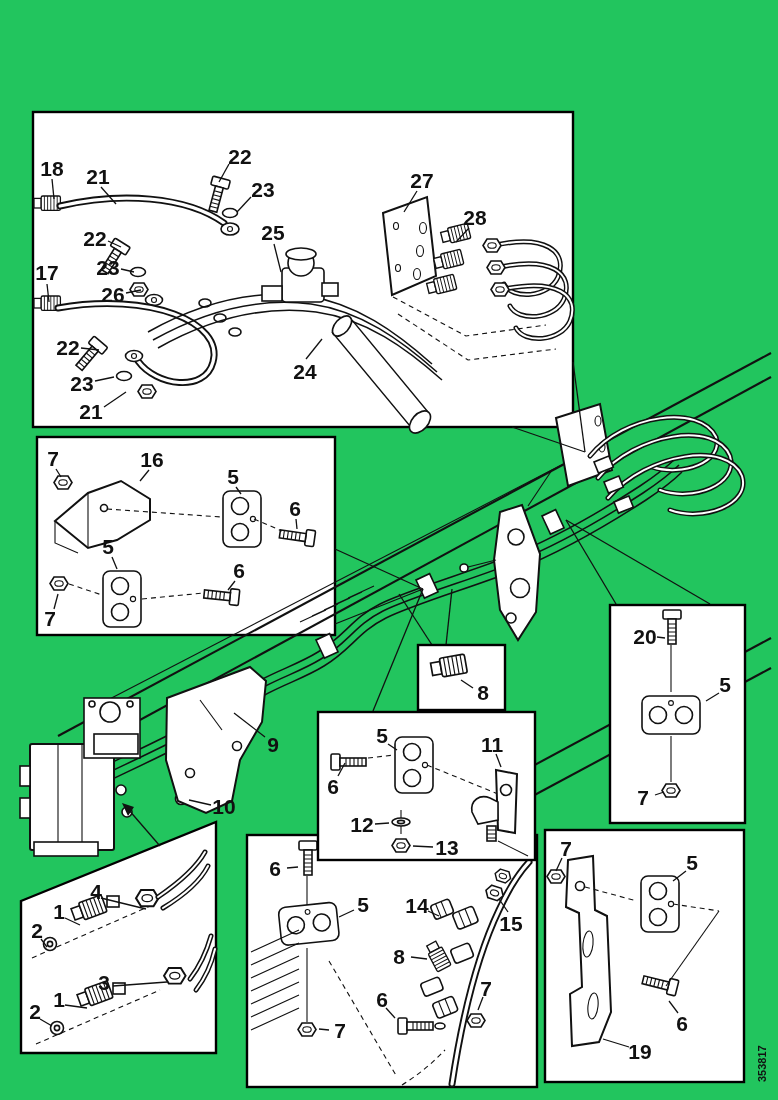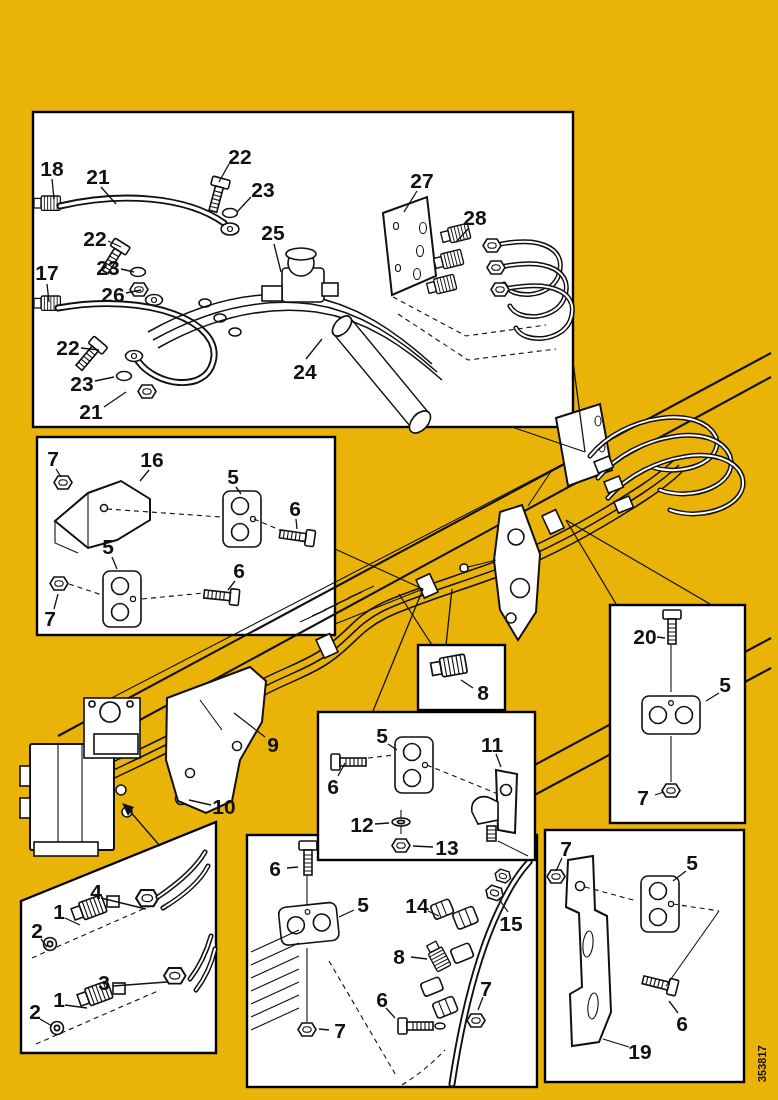--- a/index.html
+++ b/index.html
@@ -1,16 +1,16 @@
 <!DOCTYPE html>
 <html><head>
 <meta charset="utf-8">
 <style>
   html,body{margin:0;padding:0;background:#fff;}
-  #page{position:relative;width:778px;height:1100px;background:#eab308;overflow:hidden;
+  #page{position:relative;width:778px;height:1100px;background:#22c55e;overflow:hidden;
         font-family:"Liberation Sans",sans-serif;}
   svg{position:absolute;left:0;top:0;}
   .box{fill:#fff;stroke:#000;stroke-width:2.4;}
   .ol{fill:#fff;stroke:#111;stroke-width:1.6;}
   .ol2{fill:#fff;stroke:#111;stroke-width:2;}
   .ln{stroke:#111;stroke-width:1.3;fill:none;}
   .thin{stroke:#111;stroke-width:1.1;fill:none;}
   .rail{stroke:#111;stroke-width:2.1;fill:none;}
   .hose{stroke:#111;stroke-width:7;fill:none;stroke-linecap:round;}
   .hcore{stroke:#fff;stroke-width:3.2;fill:none;stroke-linecap:round;}

